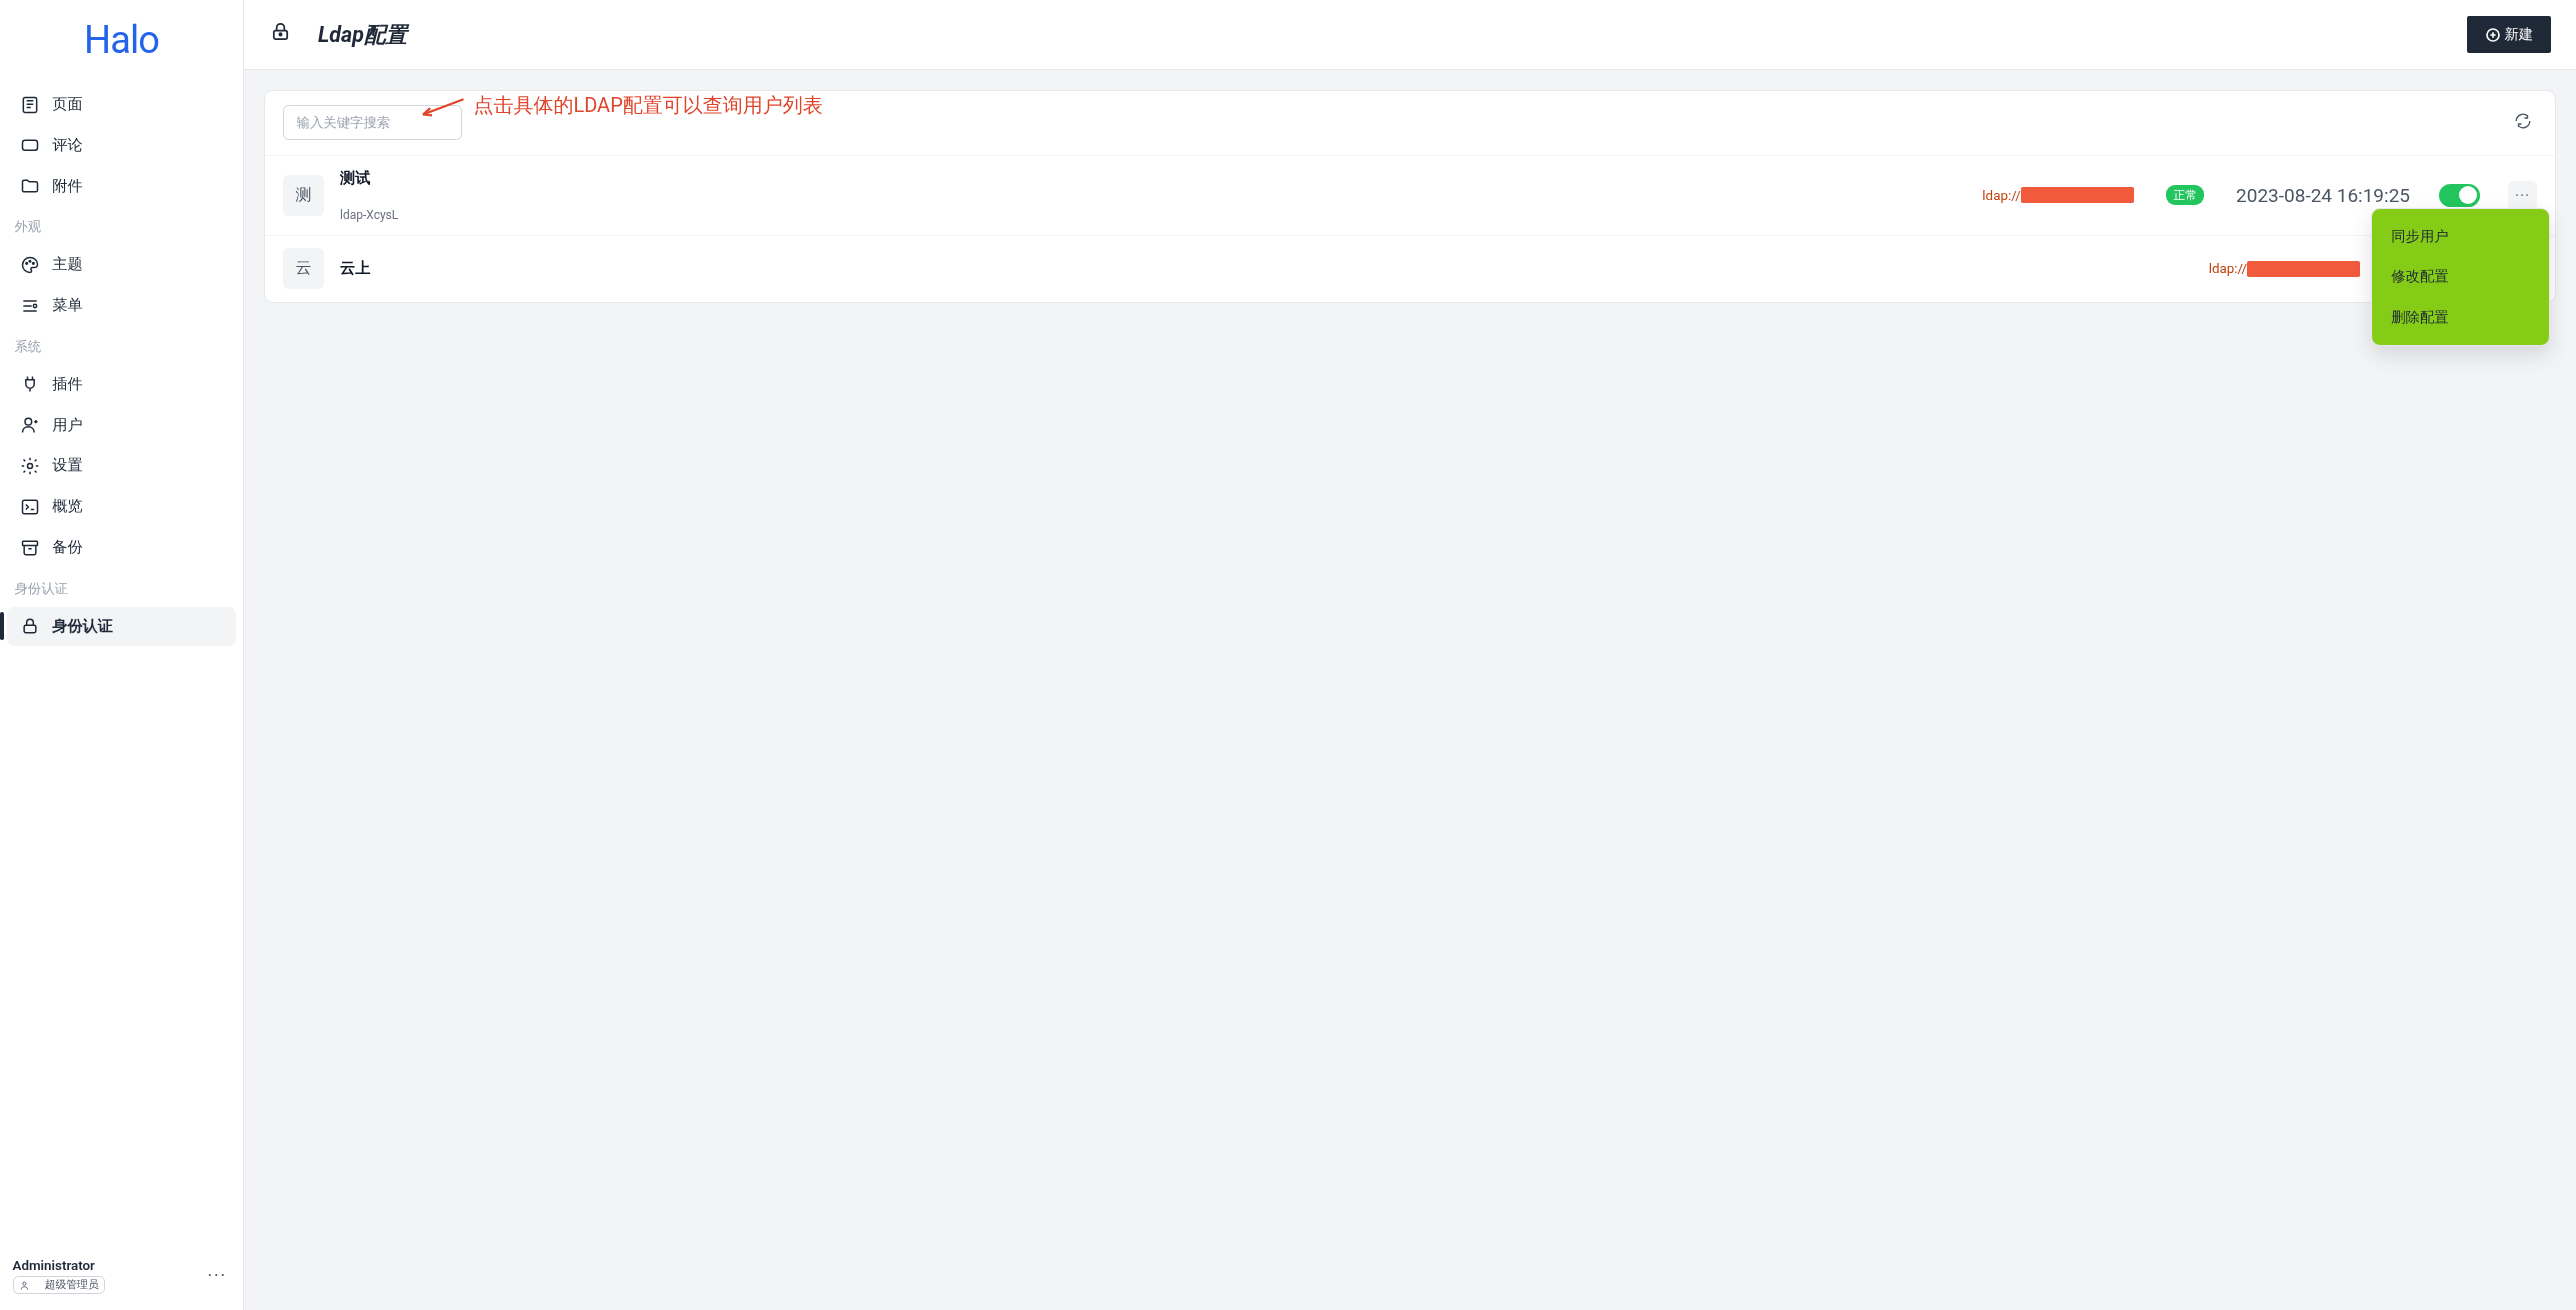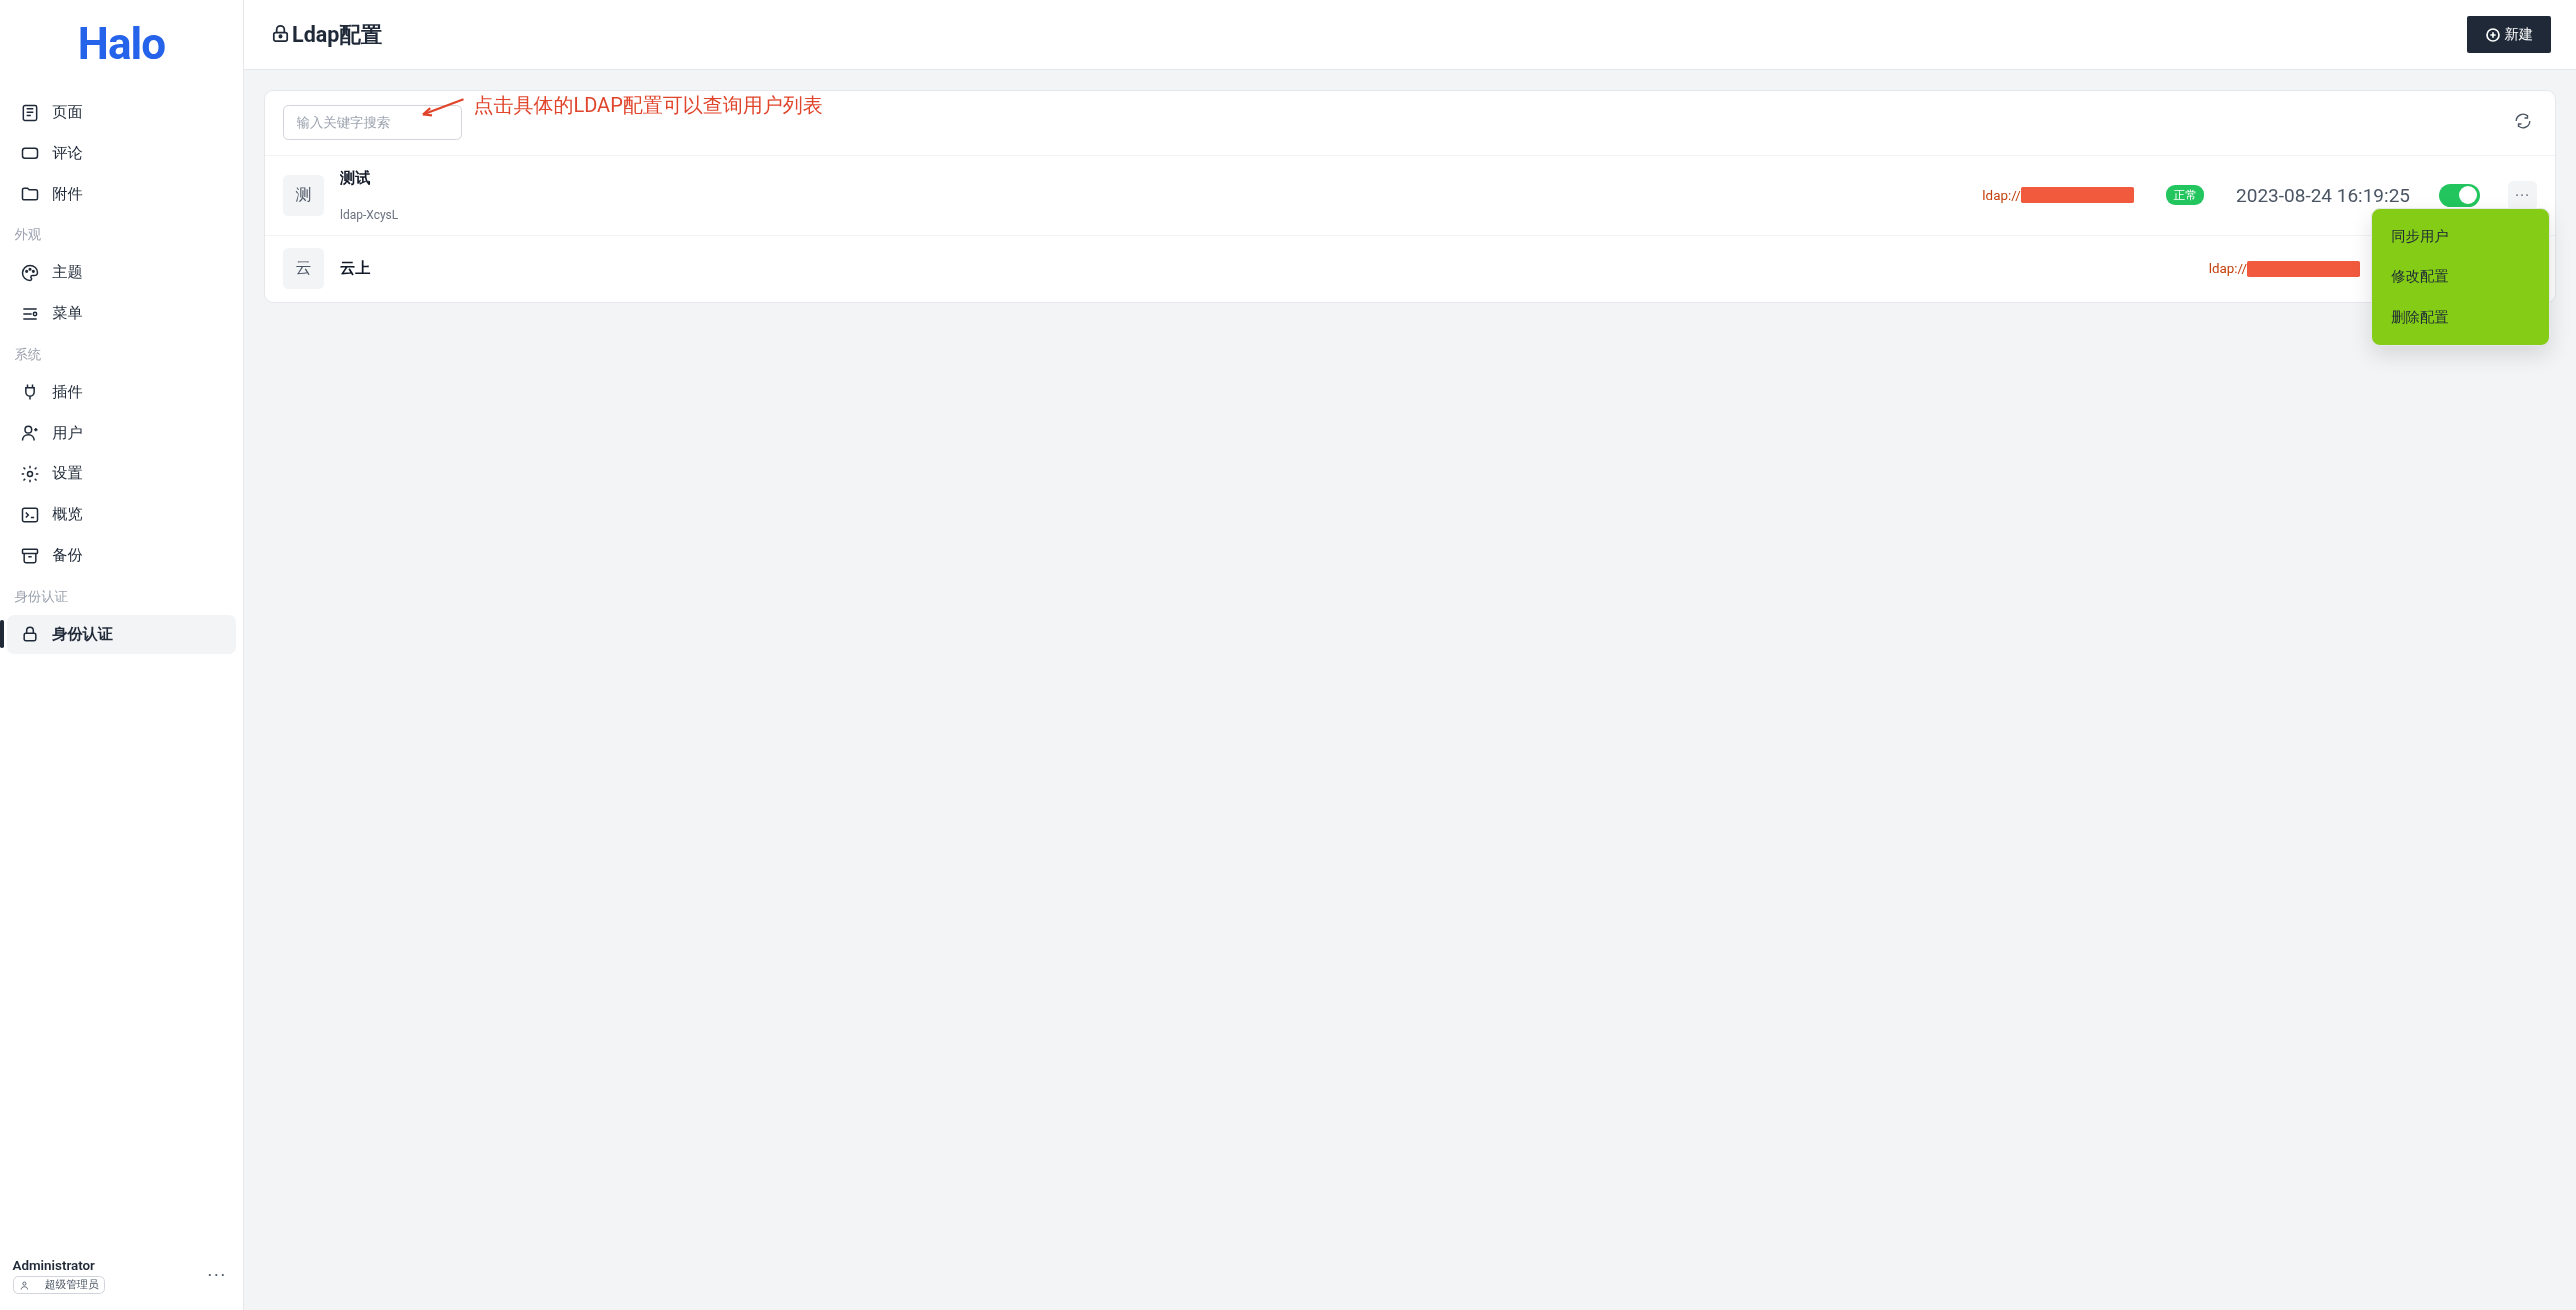--- a/index.html
+++ b/index.html
@@ -15,21 +15,21 @@
     
     .sidebar {
       width: 244px;
       border-right: 0.9px solid #e5e7eb;
       display: flex;
       flex-direction: column;
       background: #fff;
       flex-shrink: 0;
     }
     .logo-wrap { padding: 18px 0 21.5px; text-align: center; }
-    .logo { font-size: 44px; font-weight: 700; color: #2563eb; letter-spacing: -0.9px; }
+    .logo { font-size: 38px; font-weight: 400; color: #2563eb; letter-spacing: -0.9px; }
     .logo .h { color: #2563eb; }
     .nav { flex: 1; overflow-y: auto; padding: 0 7.2px; }
     .nav-section-label {
       color: #9ca3af;
       font-size: 13.4px;
       padding: 10.8px 7.2px 7.2px;
     }
     .nav-item {
       display: flex;
       align-items: center;
@@ -83,21 +83,21 @@
 
     
     .main { flex: 1; display: flex; flex-direction: column; background: #fff; overflow: hidden; }
     .header {
       display: flex;
       align-items: center;
       justify-content: space-between;
       padding: 16px 25px;
       border-bottom: 0.9px solid #e5e7eb;
     }
-    .header-title { display: flex; align-items: center; gap: 0; }
+    .header-title { display: flex; gap: 26px; font-style: italic; }
     .header-title h1 { font-size: 21.5px; font-weight: 700; }
     .header-title .icon svg { width: 23px; height: 23px; stroke: #1f2937; stroke-width: 1.8; fill: none; }
     .new-btn {
       background: #1f2937;
       color: #fff;
       border: none;
       border-radius: 2px;
       padding: 9px 18px;
       font-size: 14.3px;
       font-weight: 500;

